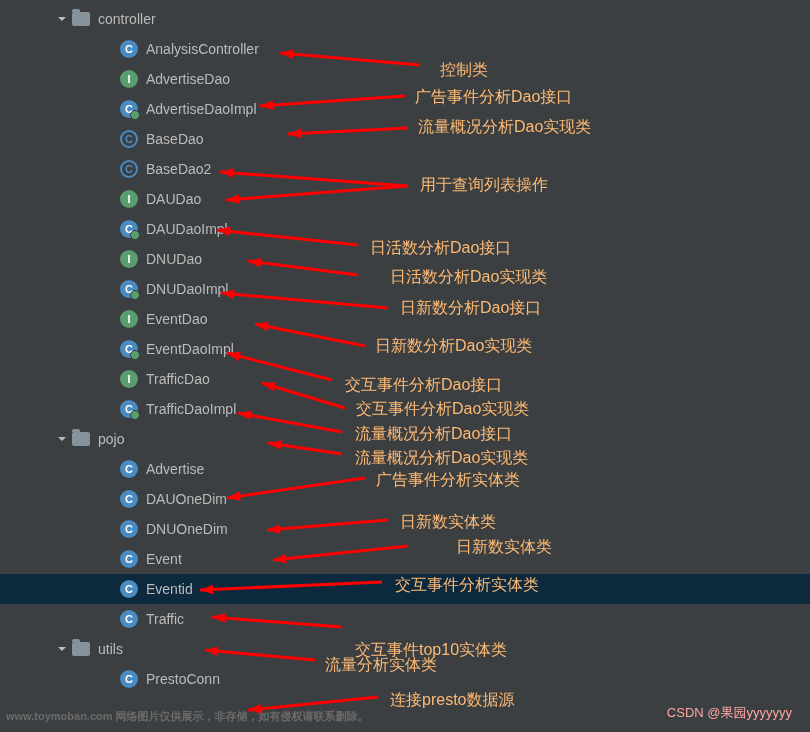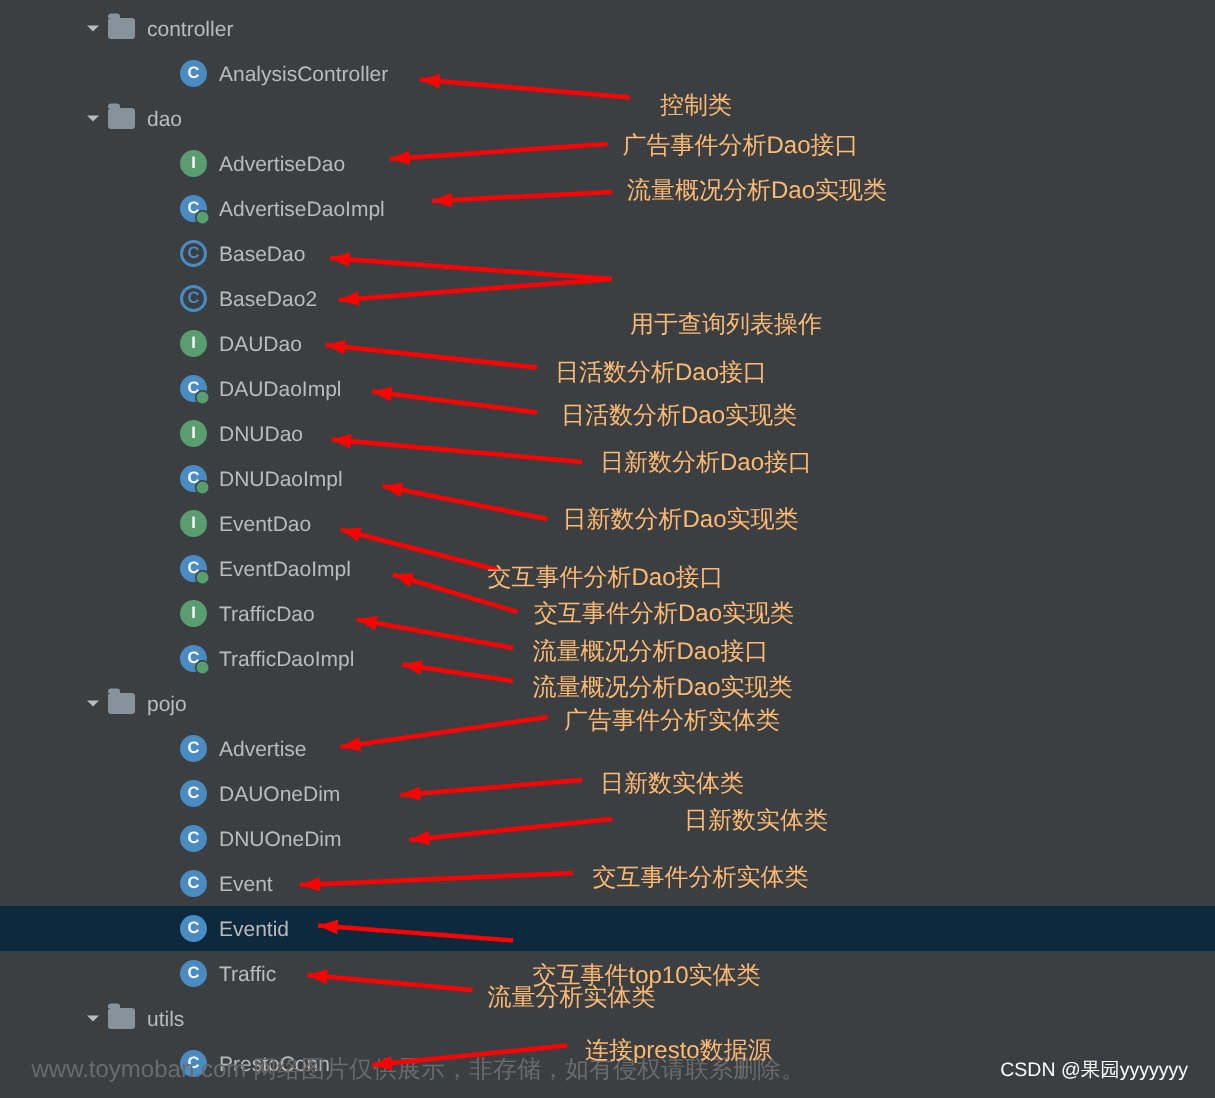--- a/index.html
+++ b/index.html
@@ -128,30 +128,31 @@
     .arrow line {
       stroke: #ff0000;
       stroke-width: 3;
     }
     .arrow polygon {
       fill: #ff0000;
     }
     .watermark-left {
       position: absolute;
       bottom: 8px;
-      left: 21px;
+      left: 6px;
       color: #6b6b6b;
-      font-size: 16px;
+      font-size: 11px;
       font-family: Arial, sans-serif;
+      font-weight: bold;
     }
     .watermark-right {
       position: absolute;
       bottom: 10px;
       right: 18px;
-      color: #ffffff;
+      color: #fca5a5;
       font-size: 13px;
       font-family: "Microsoft YaHei", Arial, sans-serif;
     }
   </style>
 </head>
 <body>
 
 <div class="tree">
 
   <div class="tree-row indent-0 folder-row">
@@ -161,29 +162,20 @@
         </svg>
     </span>
     <span class="icon-folder"></span>
     <span class="label">controller</span>
   </div>
   <div class="tree-row indent-1">
     <span class="icon icon-c">C</span>
     <span class="label">AnalysisController</span>
   </div>
 
-  <div class="tree-row indent-0 folder-row">
-    <span class="chevron">
-      <svg width="10" height="10" viewBox="0 0 10 10">
-          <path d="M1 3 L5 7 L9 3 Z"></path>
-        </svg>
-    </span>
-    <span class="icon-folder"></span>
-    <span class="label">dao</span>
-  </div>
   <div class="tree-row indent-1">
     <span class="icon icon-i">I</span>
     <span class="label">AdvertiseDao</span>
   </div>
   <div class="tree-row indent-1">
     <span class="icon icon-c impl">C</span>
     <span class="label">AdvertiseDaoImpl</span>
   </div>
   <div class="tree-row indent-1">
     <span class="icon icon-c ring">C</span>
@@ -273,26 +265,26 @@
     <span class="icon icon-c">C</span>
     <span class="label">PrestoConn</span>
   </div>
 
 </div>
 
 <div id="annotations">
     <div class="annotation" style="left: 440px; top: 60px;">控制类</div>
     <div class="annotation" style="left: 415px; top: 87px;">广告事件分析Dao接口</div>
     <div class="annotation" style="left: 418px; top: 117px;">流量概况分析Dao实现类</div>
-    <div class="annotation" style="left: 420px; top: 175px; margin-top: 31px;">用于查询列表操作</div>
+    <div class="annotation" style="left: 420px; top: 175px;">用于查询列表操作</div>
     <div class="annotation" style="left: 370px; top: 238px;">日活数分析Dao接口</div>
-    <div class="annotation" style="left: 374px; top: 267px; text-align: center;">日活数分析Dao实现类</div>
+    <div class="annotation" style="left: 390px; top: 267px; text-align: center;">日活数分析Dao实现类</div>
     <div class="annotation" style="left: 400px; top: 298px;">日新数分析Dao接口</div>
     <div class="annotation" style="left: 375px; top: 336px;">日新数分析Dao实现类</div>
-    <div class="annotation" style="left: 325px; top: 375px;">交互事件分析Dao接口</div>
+    <div class="annotation" style="left: 345px; top: 375px;">交互事件分析Dao接口</div>
     <div class="annotation" style="left: 356px; top: 399px;">交互事件分析Dao实现类</div>
     <div class="annotation" style="left: 355px; top: 424px; text-align: right;">流量概况分析Dao接口</div>
     <div class="annotation" style="left: 355px; top: 448px;">流量概况分析Dao实现类</div>
     <div class="annotation" style="left: 376px; top: 470px;">广告事件分析实体类</div>
     <div class="annotation" style="left: 400px; top: 512px;">日新数实体类</div>
     <div class="annotation" style="left: 420px; top: 537px; margin-left: 36px;">日新数实体类</div>
     <div class="annotation" style="left: 395px; top: 575px;">交互事件分析实体类</div>
     <div class="annotation" style="left: 355px; top: 640px;">交互事件top10实体类</div>
     <div class="annotation" style="left: 325px; top: 655px;">流量分析实体类</div>
     <div class="annotation" style="left: 390px; top: 690px;">连接presto数据源</div>

